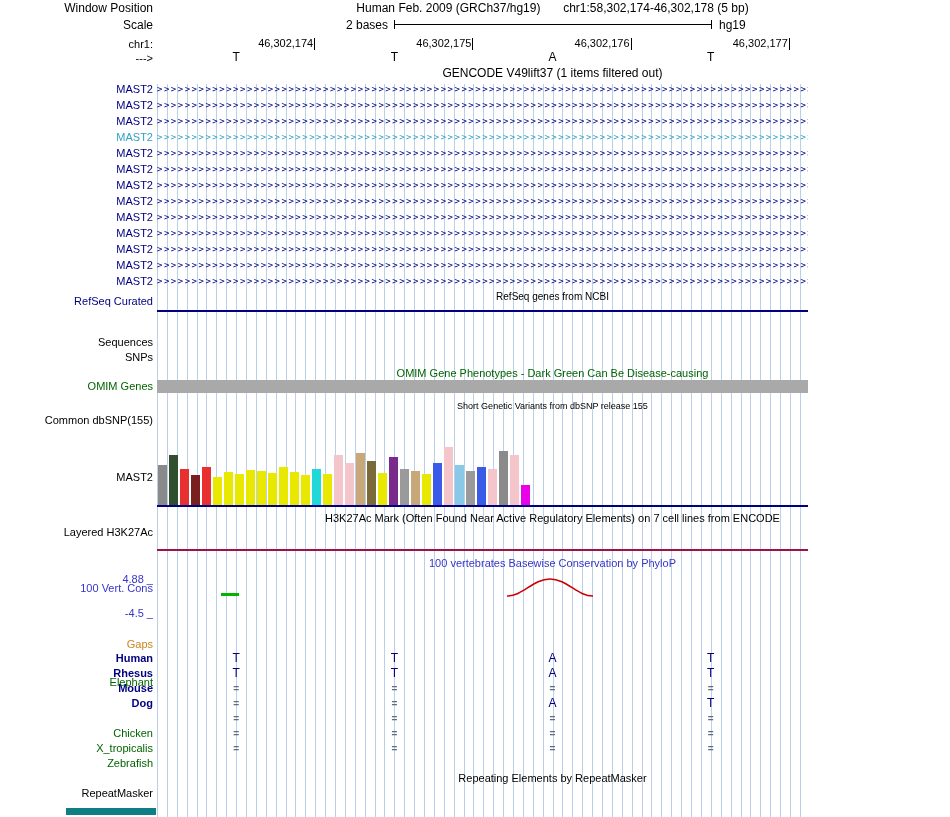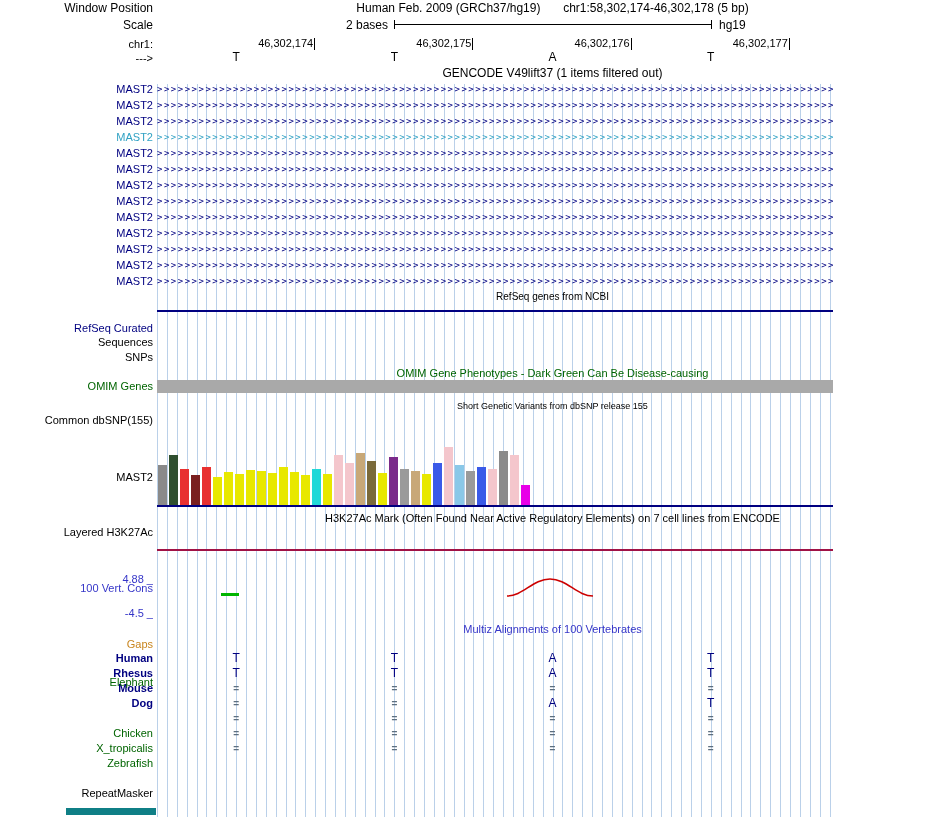--- a/index.html
+++ b/index.html
@@ -1,17 +1,17 @@
 <!DOCTYPE html>
 <html><head>
 <meta charset="utf-8">
 <style>
   html,body{margin:0;padding:0;background:#fff;}
   #app{position:relative;width:808px;height:817px;background:#fff;overflow:hidden;
-       font-family:"Liberation Sans","DejaVu Sans",sans-serif;color:#000;padding-left:25px;}
+       font-family:"Liberation Sans","DejaVu Sans",sans-serif;color:#000;}
   #guidelines{position:absolute;left:157px;top:84px;width:791px;height:733px;
        background:repeating-linear-gradient(to right,rgba(130,170,215,.55) 0px,rgba(130,170,215,.55) 1px,transparent 1px,transparent 9.89px);}
   .fs9{font-size:9px;line-height:12px;}
   .fs10{font-size:10px;line-height:13px;}
   .fs11{font-size:11px;line-height:14px;}
   .fs12{font-size:12px;line-height:15px;}
   .llabel{position:absolute;left:0;width:153px;text-align:right;white-space:nowrap;}
   .ct{position:absolute;left:157px;width:791px;text-align:center;white-space:nowrap;}
   .blue{color:#3535c8;}
   .rlabel{position:absolute;top:37px;width:90px;text-align:right;font-size:11px;line-height:13px;}
@@ -96,21 +96,21 @@
       <div class="generow" style="top: 225px;">&gt;&gt;&gt;&gt;&gt;&gt;&gt;&gt;&gt;&gt;&gt;&gt;&gt;&gt;&gt;&gt;&gt;&gt;&gt;&gt;&gt;&gt;&gt;&gt;&gt;&gt;&gt;&gt;&gt;&gt;&gt;&gt;&gt;&gt;&gt;&gt;&gt;&gt;&gt;&gt;&gt;&gt;&gt;&gt;&gt;&gt;&gt;&gt;&gt;&gt;&gt;&gt;&gt;&gt;&gt;&gt;&gt;&gt;&gt;&gt;&gt;&gt;&gt;&gt;&gt;&gt;&gt;&gt;&gt;&gt;&gt;&gt;&gt;&gt;&gt;&gt;&gt;&gt;&gt;&gt;&gt;&gt;&gt;&gt;&gt;&gt;&gt;&gt;&gt;&gt;&gt;&gt;&gt;&gt;&gt;&gt;&gt;&gt;&gt;&gt;&gt;&gt;&gt;&gt;&gt;&gt;&gt;&gt;&gt;&gt;&gt;&gt;&gt;&gt;&gt;&gt;&gt;&gt;&gt;&gt;&gt;&gt;&gt;&gt;&gt;&gt;&gt;&gt;&gt;&gt;&gt;&gt;&gt;&gt;&gt;&gt;&gt;&gt;&gt;&gt;&gt;&gt;&gt;&gt;&gt;&gt;&gt;&gt;&gt;&gt;&gt;&gt;&gt;&gt;&gt;&gt;&gt;&gt;&gt;&gt;&gt;&gt;&gt;&gt;&gt;&gt;&gt;&gt;&gt;&gt;&gt;&gt;&gt;&gt;&gt;&gt;&gt;&gt;&gt;&gt;&gt;&gt;&gt;&gt;&gt;&gt;&gt;&gt;&gt;&gt;&gt;&gt;&gt;&gt;&gt;&gt;&gt;&gt;&gt;&gt;</div>
       <div class="llabel genelabel" style="top: 241px;">MAST2</div>
       <div class="generow" style="top: 241px;">&gt;&gt;&gt;&gt;&gt;&gt;&gt;&gt;&gt;&gt;&gt;&gt;&gt;&gt;&gt;&gt;&gt;&gt;&gt;&gt;&gt;&gt;&gt;&gt;&gt;&gt;&gt;&gt;&gt;&gt;&gt;&gt;&gt;&gt;&gt;&gt;&gt;&gt;&gt;&gt;&gt;&gt;&gt;&gt;&gt;&gt;&gt;&gt;&gt;&gt;&gt;&gt;&gt;&gt;&gt;&gt;&gt;&gt;&gt;&gt;&gt;&gt;&gt;&gt;&gt;&gt;&gt;&gt;&gt;&gt;&gt;&gt;&gt;&gt;&gt;&gt;&gt;&gt;&gt;&gt;&gt;&gt;&gt;&gt;&gt;&gt;&gt;&gt;&gt;&gt;&gt;&gt;&gt;&gt;&gt;&gt;&gt;&gt;&gt;&gt;&gt;&gt;&gt;&gt;&gt;&gt;&gt;&gt;&gt;&gt;&gt;&gt;&gt;&gt;&gt;&gt;&gt;&gt;&gt;&gt;&gt;&gt;&gt;&gt;&gt;&gt;&gt;&gt;&gt;&gt;&gt;&gt;&gt;&gt;&gt;&gt;&gt;&gt;&gt;&gt;&gt;&gt;&gt;&gt;&gt;&gt;&gt;&gt;&gt;&gt;&gt;&gt;&gt;&gt;&gt;&gt;&gt;&gt;&gt;&gt;&gt;&gt;&gt;&gt;&gt;&gt;&gt;&gt;&gt;&gt;&gt;&gt;&gt;&gt;&gt;&gt;&gt;&gt;&gt;&gt;&gt;&gt;&gt;&gt;&gt;&gt;&gt;&gt;&gt;&gt;&gt;&gt;&gt;&gt;&gt;&gt;&gt;&gt;&gt;&gt;</div>
       <div class="llabel genelabel" style="top: 257px;">MAST2</div>
       <div class="generow" style="top: 257px;">&gt;&gt;&gt;&gt;&gt;&gt;&gt;&gt;&gt;&gt;&gt;&gt;&gt;&gt;&gt;&gt;&gt;&gt;&gt;&gt;&gt;&gt;&gt;&gt;&gt;&gt;&gt;&gt;&gt;&gt;&gt;&gt;&gt;&gt;&gt;&gt;&gt;&gt;&gt;&gt;&gt;&gt;&gt;&gt;&gt;&gt;&gt;&gt;&gt;&gt;&gt;&gt;&gt;&gt;&gt;&gt;&gt;&gt;&gt;&gt;&gt;&gt;&gt;&gt;&gt;&gt;&gt;&gt;&gt;&gt;&gt;&gt;&gt;&gt;&gt;&gt;&gt;&gt;&gt;&gt;&gt;&gt;&gt;&gt;&gt;&gt;&gt;&gt;&gt;&gt;&gt;&gt;&gt;&gt;&gt;&gt;&gt;&gt;&gt;&gt;&gt;&gt;&gt;&gt;&gt;&gt;&gt;&gt;&gt;&gt;&gt;&gt;&gt;&gt;&gt;&gt;&gt;&gt;&gt;&gt;&gt;&gt;&gt;&gt;&gt;&gt;&gt;&gt;&gt;&gt;&gt;&gt;&gt;&gt;&gt;&gt;&gt;&gt;&gt;&gt;&gt;&gt;&gt;&gt;&gt;&gt;&gt;&gt;&gt;&gt;&gt;&gt;&gt;&gt;&gt;&gt;&gt;&gt;&gt;&gt;&gt;&gt;&gt;&gt;&gt;&gt;&gt;&gt;&gt;&gt;&gt;&gt;&gt;&gt;&gt;&gt;&gt;&gt;&gt;&gt;&gt;&gt;&gt;&gt;&gt;&gt;&gt;&gt;&gt;&gt;&gt;&gt;&gt;&gt;&gt;&gt;&gt;&gt;&gt;&gt;</div>
       <div class="llabel genelabel" style="top: 273px;">MAST2</div>
       <div class="generow" style="top: 273px;">&gt;&gt;&gt;&gt;&gt;&gt;&gt;&gt;&gt;&gt;&gt;&gt;&gt;&gt;&gt;&gt;&gt;&gt;&gt;&gt;&gt;&gt;&gt;&gt;&gt;&gt;&gt;&gt;&gt;&gt;&gt;&gt;&gt;&gt;&gt;&gt;&gt;&gt;&gt;&gt;&gt;&gt;&gt;&gt;&gt;&gt;&gt;&gt;&gt;&gt;&gt;&gt;&gt;&gt;&gt;&gt;&gt;&gt;&gt;&gt;&gt;&gt;&gt;&gt;&gt;&gt;&gt;&gt;&gt;&gt;&gt;&gt;&gt;&gt;&gt;&gt;&gt;&gt;&gt;&gt;&gt;&gt;&gt;&gt;&gt;&gt;&gt;&gt;&gt;&gt;&gt;&gt;&gt;&gt;&gt;&gt;&gt;&gt;&gt;&gt;&gt;&gt;&gt;&gt;&gt;&gt;&gt;&gt;&gt;&gt;&gt;&gt;&gt;&gt;&gt;&gt;&gt;&gt;&gt;&gt;&gt;&gt;&gt;&gt;&gt;&gt;&gt;&gt;&gt;&gt;&gt;&gt;&gt;&gt;&gt;&gt;&gt;&gt;&gt;&gt;&gt;&gt;&gt;&gt;&gt;&gt;&gt;&gt;&gt;&gt;&gt;&gt;&gt;&gt;&gt;&gt;&gt;&gt;&gt;&gt;&gt;&gt;&gt;&gt;&gt;&gt;&gt;&gt;&gt;&gt;&gt;&gt;&gt;&gt;&gt;&gt;&gt;&gt;&gt;&gt;&gt;&gt;&gt;&gt;&gt;&gt;&gt;&gt;&gt;&gt;&gt;&gt;&gt;&gt;&gt;&gt;&gt;&gt;&gt;&gt;</div>
     </div>
 
   <div class="ct fs10" style="top:290px">RefSeq genes from NCBI</div>
-  <div class="llabel fs11" style="top:321px;color:#000080">RefSeq Curated</div>
+  <div class="llabel fs11" style="top:294px;color:#000080">RefSeq Curated</div>
   <div style="position:absolute;left:157px;top:310px;width:791px;height:2px;background:#000080"></div>
 
   <div class="llabel fs11" style="top:335px">Sequences</div>
   <div class="llabel fs11" style="top:350px">SNPs</div>
 
   <div class="ct fs11" style="top:366px;color:#006400">OMIM Gene Phenotypes - Dark Green Can Be Disease-causing</div>
   <div style="position:absolute;left:157px;top:380px;width:791px;height:13px;background:#a9a9a9"></div>
   <div class="llabel fs11" style="top:380px;color:#006400;line-height:13px">OMIM Genes</div>
 
   <div class="ct fs9" style="top:400px">Short Genetic Variants from dbSNP release 155</div>
@@ -153,29 +153,29 @@
       <div class="gbar" style="left: 353px; top: 12px; height: 50px; background: rgb(244, 198, 204);"></div>
       <div class="gbar" style="left: 364px; top: 42px; height: 20px; background: rgb(232, 0, 232);"></div>
     </div>
   <div style="position:absolute;left:157px;top:505px;width:791px;height:2px;background:#000080"></div>
 
   <div class="ct fs11" style="top:511px">H3K27Ac Mark (Often Found Near Active Regulatory Elements) on 7 cell lines from ENCODE</div>
   <div class="llabel fs11" style="top:525px">Layered H3K27Ac</div>
   <div style="position:absolute;left:157px;top:549px;width:791px;height:2px;background:#a01245"></div>
 
   <div class="llabel fs11 blue" style="top:572px">4.88 _</div>
+  <div class="ct fs11 blue" style="top:556px">100 vertebrates Basewise Conservation by PhyloP</div>
   <div class="llabel fs11 blue" style="top:581px">100 Vert. Cons</div>
   <div class="llabel fs11 blue" style="top:606px">-4.5 _</div>
   <svg width="791" height="45" viewBox="0 0 791 45" style="position:absolute;left:157px;top:570px">
     <rect x="64" y="23" width="18" height="3" fill="#00b400"></rect>
     <path d="M 350 26 C 366 26 376 9 393 9 C 410 9 420 26 436 26" stroke="#cc0000" stroke-width="1.6" fill="none"></path>
     <rect x="697" y="13" width="16" height="12" fill="#00b400"></rect>
   </svg>
 
-  <div class="ct fs11 blue" style="top:622px">Multiz Alignments of 100 Vertebrates</div>
   <div class="llabel fs11" style="top:637px;color:#c8851e">Gaps</div>
   <div id="multiz-rows" style="position:absolute;left:0;top:0;width:100%;height:0">
       <div class="llabel fs11 species mammal" style="top: 651px;">Human</div>
       <div class="alignrow" style="top: 651px;">
         <span class="acell" style="left: 79.1px;">T</span>
         <span class="acell" style="left: 237.3px;">T</span>
         <span class="acell" style="left: 395.5px;">A</span>
         <span class="acell" style="left: 553.7px;">T</span>
         <span class="acell" style="left: 711.9px;">T</span>
       </div>
@@ -221,16 +221,17 @@
       <div class="alignrow" style="top: 741px;">
         <span class="acell eq" style="left: 79.1px;">=</span>
         <span class="acell eq" style="left: 237.3px;">=</span>
         <span class="acell eq" style="left: 395.5px;">=</span>
         <span class="acell eq" style="left: 553.7px;">=</span>
       </div>
       <div class="llabel fs11 species other" style="top: 756px;">Zebrafish</div>
       <div class="alignrow" style="top: 756px;"></div>
     </div>
 
+  <div class="ct fs11" style="top:771px">Repeating Elements by RepeatMasker</div>
   <div class="llabel fs11" style="top:786px">RepeatMasker</div>
 
   <div style="position:absolute;left:66px;top:808px;width:90px;height:7px;background:#0f7f86"></div>
 </div>
 
 </body></html>

